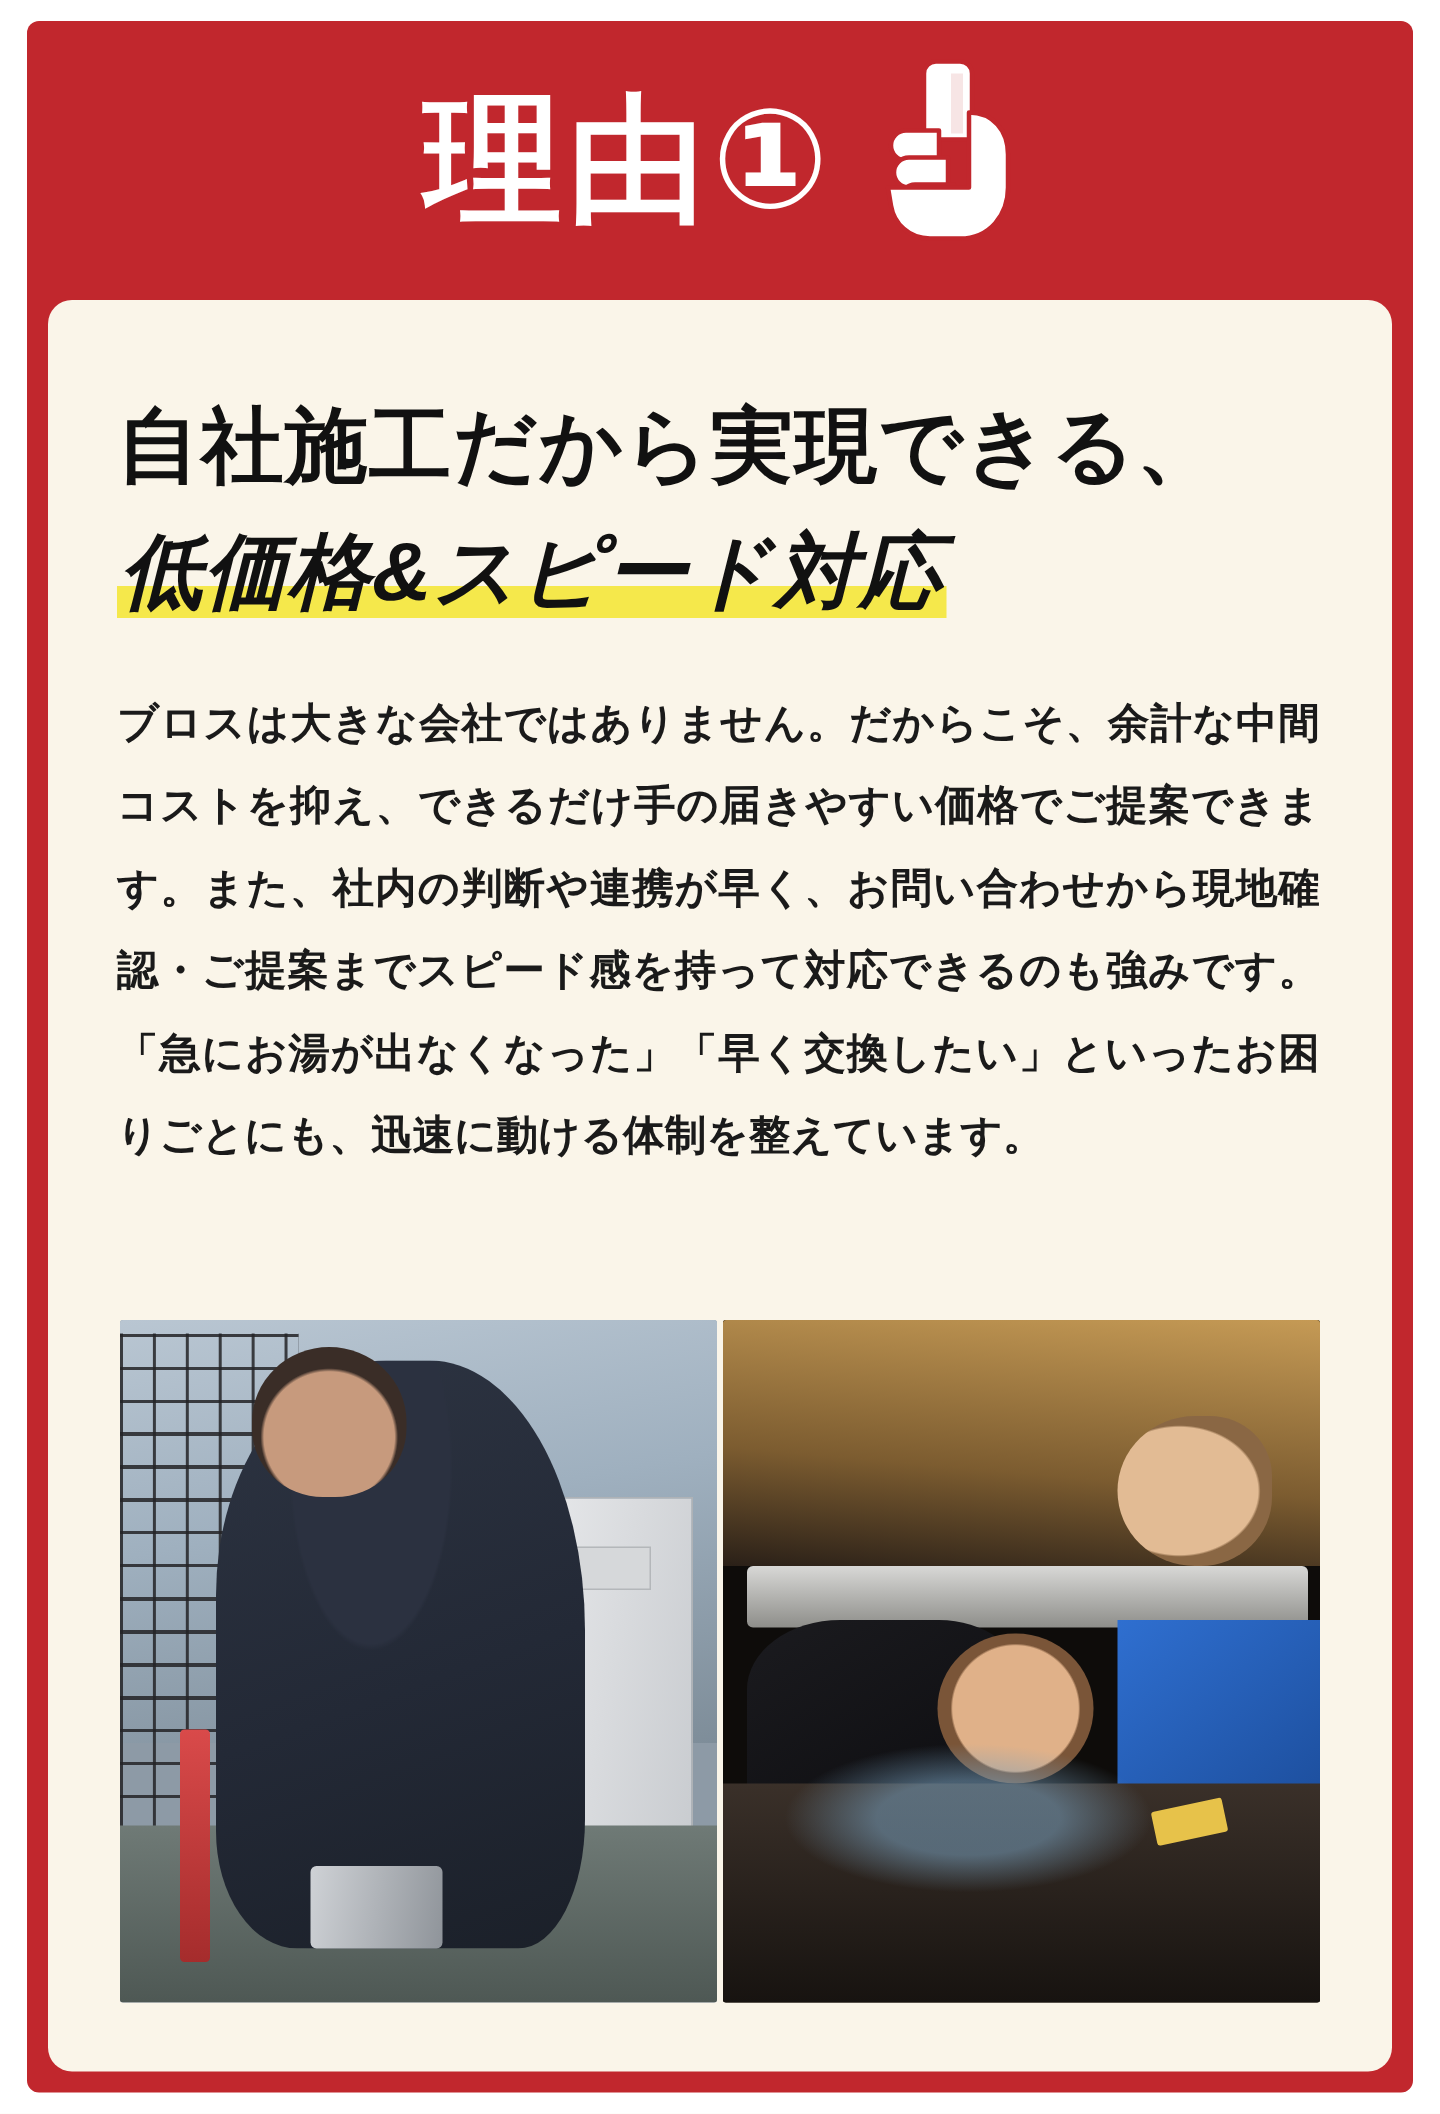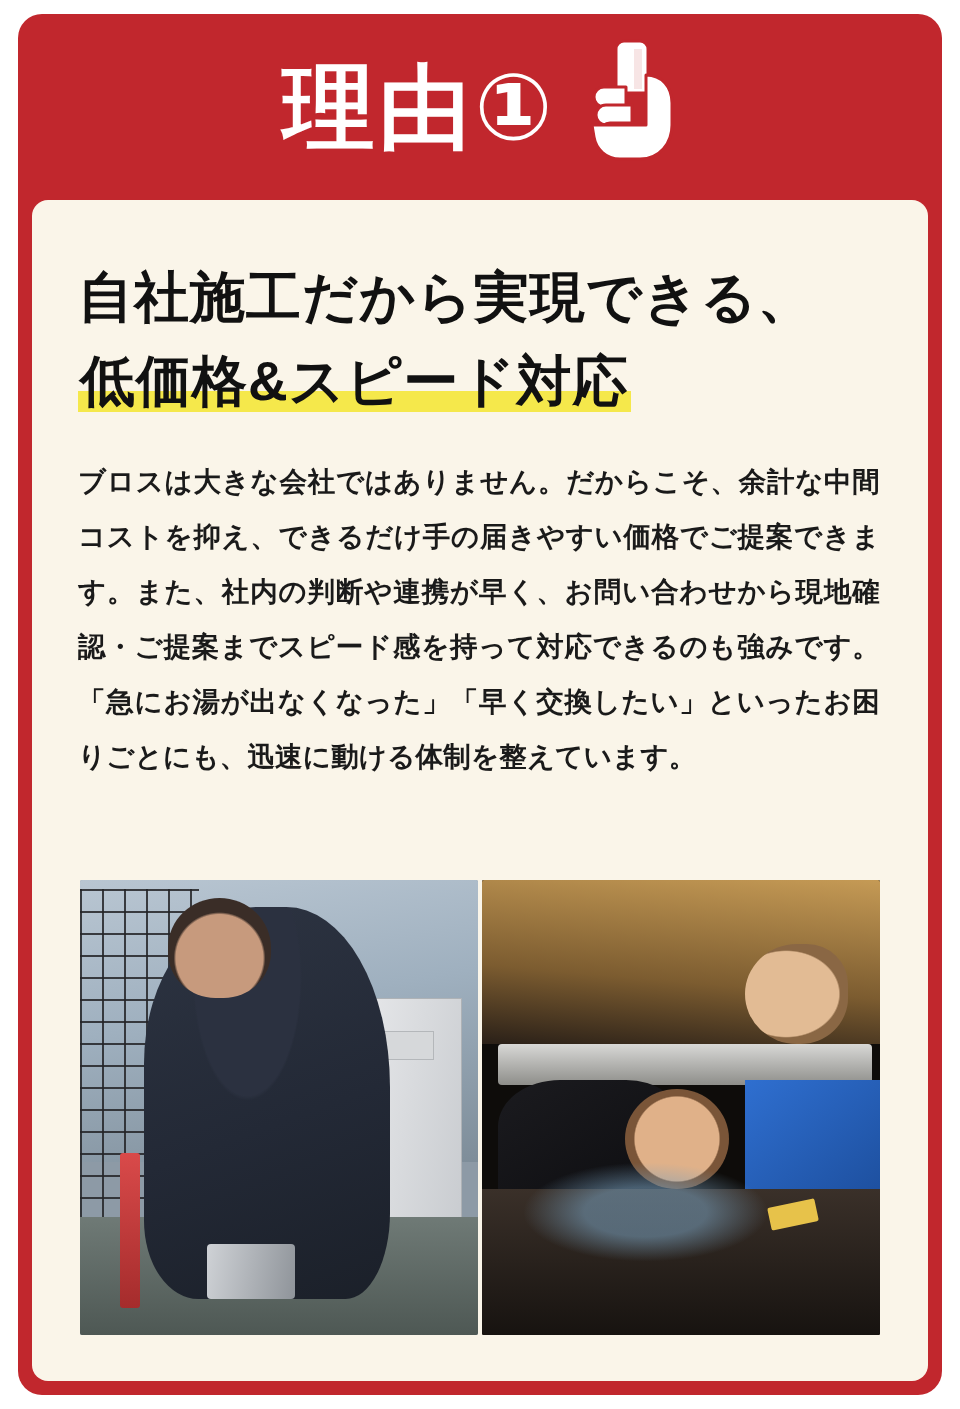--- a/index.html
+++ b/index.html
@@ -15,21 +15,21 @@
     overflow: hidden;
   }
 
   .card {
     position: absolute;
     left: 18px;
     top: 14px;
     width: 924px;
     height: 1381px;
     background: #c1272d;
-    border-radius: 24px;
+    border-radius: 8px;
     box-sizing: border-box;
     overflow: hidden;
     padding-left: 11px;
   }
 
   
   .header {
     position: relative;
     height: 186px;
     display: flex;
@@ -69,21 +69,21 @@
   .headline {
     margin: 58px 0 0 0;
     padding: 0 46px;
     font-size: 55px;
     font-weight: 700;
     color: #111111;
     line-height: 1.42;
     letter-spacing: 1px;
   }
   .headline .line1 { display: block; }
-  .headline .line2 { display: block; margin-top: 6px; }
+  .headline .line2 { display: block; margin-top: 6px; font-style: italic; }
   .hl-mark {
     display: inline;
     background: linear-gradient(to top, #f5e84b 0 34%, rgba(245,232,75,0) 34% 100%);
     padding: 0 2px;
   }
 
   .body-text {
     margin: 34px 0 0 0;
     padding: 0 48px 0 46px;
     font-size: 27.5px;

